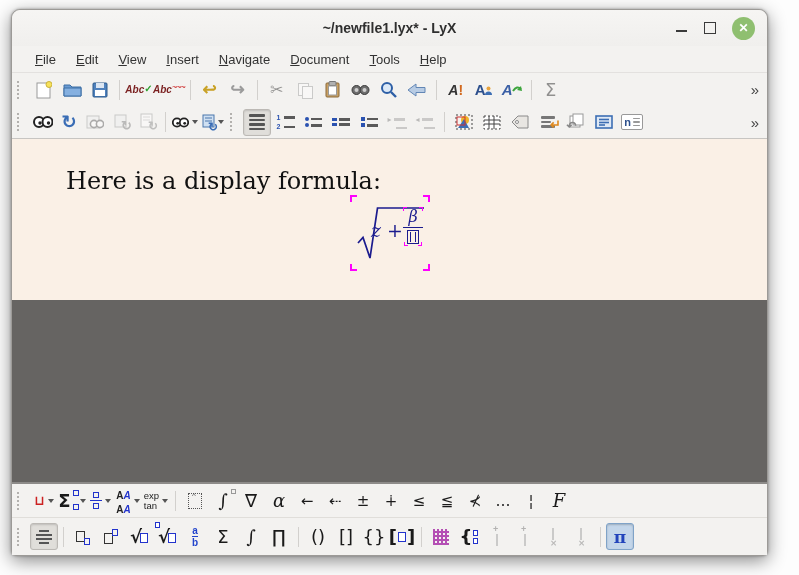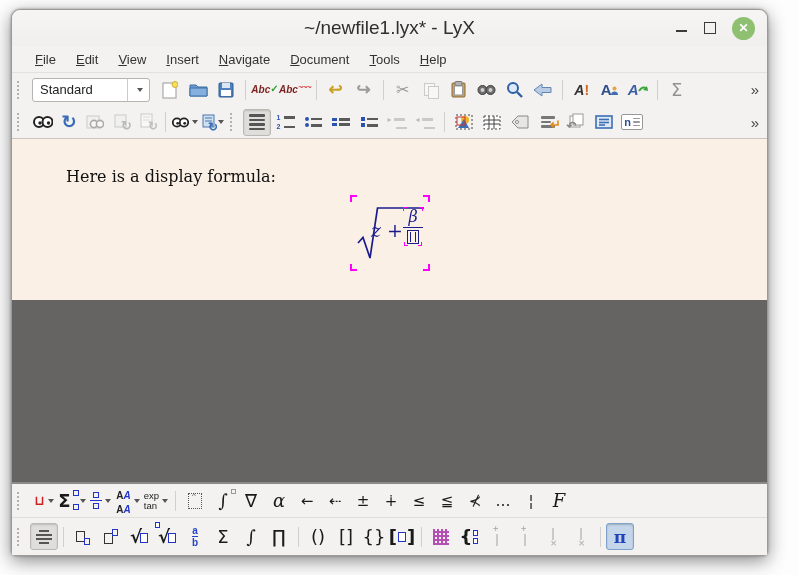--- a/index.html
+++ b/index.html
@@ -9,21 +9,21 @@
     position:absolute; left:11px; top:9px; width:757px; height:547px;
     background:#f3f2f0; border:1px solid #9c9a97;
     border-radius:9px 9px 5px 5px;
     box-shadow:0 5px 18px rgba(0,0,0,.45), 0 0 3px rgba(0,0,0,.35);
     display:flex; flex-direction:column;
   }
 
   
   .titlebar { height:36px; position:relative; display:flex; align-items:center; justify-content:center;
     background:linear-gradient(#f6f5f3,#f0efed); border-radius:9px 9px 0 0; }
-  .title-text { font-size:19px; font-weight:normal; color:#2f2f2f; }
+  .title-text { font-size:14px; font-weight:bold; color:#2f2f2f; }
   .win-controls { position:absolute; right:12px; top:0; height:36px; display:flex; align-items:center; gap:16px; }
   .btn-min { width:13px; height:13px; position:relative; cursor:default; }
   .btn-min::after { content:""; position:absolute; left:1px; right:1px; bottom:3px; border-bottom:2px solid #3a3a3a; }
   .btn-max { width:12px; height:12px; border:1.5px solid #3a3a3a; background:transparent; }
   .btn-close { width:23px; height:23px; border-radius:50%; background:#8fbf70; color:#fff;
     display:flex; align-items:center; justify-content:center; font-size:12px; font-weight:bold; }
 
   
   .menubar { height:26px; display:flex; align-items:center; padding-left:14px; gap:2px; }
   .menu-item { font-size:13px; color:#333; padding:3px 9px; }
@@ -97,21 +97,21 @@
   .serif-it { font-family:"DejaVu Serif", serif; font-style:italic; }
 
   .disp-ic { display:flex; flex-direction:column; align-items:center; gap:2px; }
   .disp-ic i { display:block; height:2px; background:#555; }
 
   .pi-btn { background:#c3d6ea; border:1px solid #7fa3c8; box-shadow:inset 0 1px 2px rgba(0,0,0,.2); border-radius:3px; }
   .pi-glyph { color:#2244bb; font-size:17px; font-weight:bold; font-family:"DejaVu Serif", serif; }
 
   
   .docarea { height:162px; background:#faf0e6; border-top:1px solid #c7c5c2; position:relative; }
-  .doc-text { position:absolute; left:54px; top:28px; font-family:"DejaVu Serif", serif; font-size:16px; color:#111; }
+  .doc-text { position:absolute; left:54px; top:28px; font-family:"DejaVu Serif", serif; font-size:24px; color:#111; }
   .grayarea { flex:1; background:#666462; }
 
   .formula-inset { position:absolute; left:338px; top:56px; width:80px; height:76px; }
   .cm { position:absolute; width:7px; height:7px; }
   .cm.tl { left:0; top:0; border-left:2px solid #ff00ff; border-top:2px solid #ff00ff; }
   .cm.tr { right:0; top:0; border-right:2px solid #ff00ff; border-top:2px solid #ff00ff; }
   .cm.bl { left:0; bottom:0; border-left:2px solid #ff00ff; border-bottom:2px solid #ff00ff; }
   .cm.br { right:0; bottom:0; border-right:2px solid #ff00ff; border-bottom:2px solid #ff00ff; }
   .formula-svg { position:absolute; left:0; top:0; }
   .radicand { position:absolute; left:21px; top:24px; font-family:"DejaVu Serif", serif; font-style:italic;
@@ -156,26 +156,20 @@
     <span class="menu-item"><u>V</u>iew</span>
     <span class="menu-item"><u>I</u>nsert</span>
     <span class="menu-item"><u>N</u>avigate</span>
     <span class="menu-item"><u>D</u>ocument</span>
     <span class="menu-item"><u>T</u>ools</span>
     <span class="menu-item"><u>H</u>elp</span>
   </div>
 
   <div class="toolbar tb1">
     <span class="handle"></span>
-    <div class="combo">
-      <span class="combo-text">Standard</span>
-      <span class="combo-arrow">
-          <span class="chev"></span>
-        </span>
-    </div>
     <span class="tbtn">
       <svg width="16" height="18">
           <rect x="1" y="2" width="13" height="15" fill="#fff" stroke="#9a9a9a"></rect>
           <circle cx="13" cy="3.5" r="3" fill="#f7e15a" stroke="#c9b23a"></circle>
         </svg>
     </span>
     <span class="tbtn">
       <svg width="19" height="15">
           <path d="M1 3 h6 l2 2 h9 v9 H1z" fill="#6b9bd2" stroke="#3c6ea5"></path>
           <path d="M1 6 h17 v8 H1z" fill="#85b0e0" stroke="#3c6ea5"></path>

